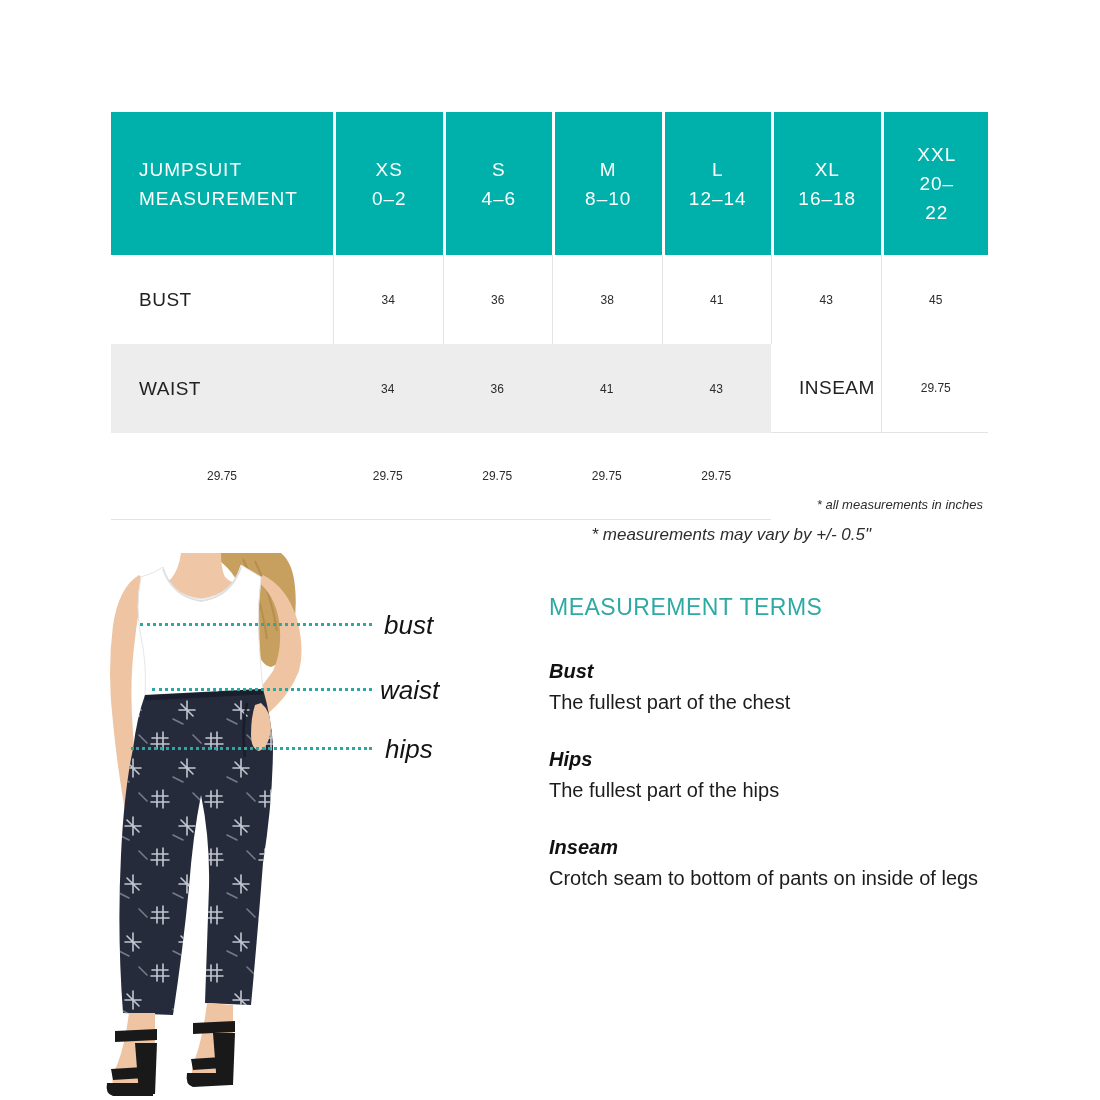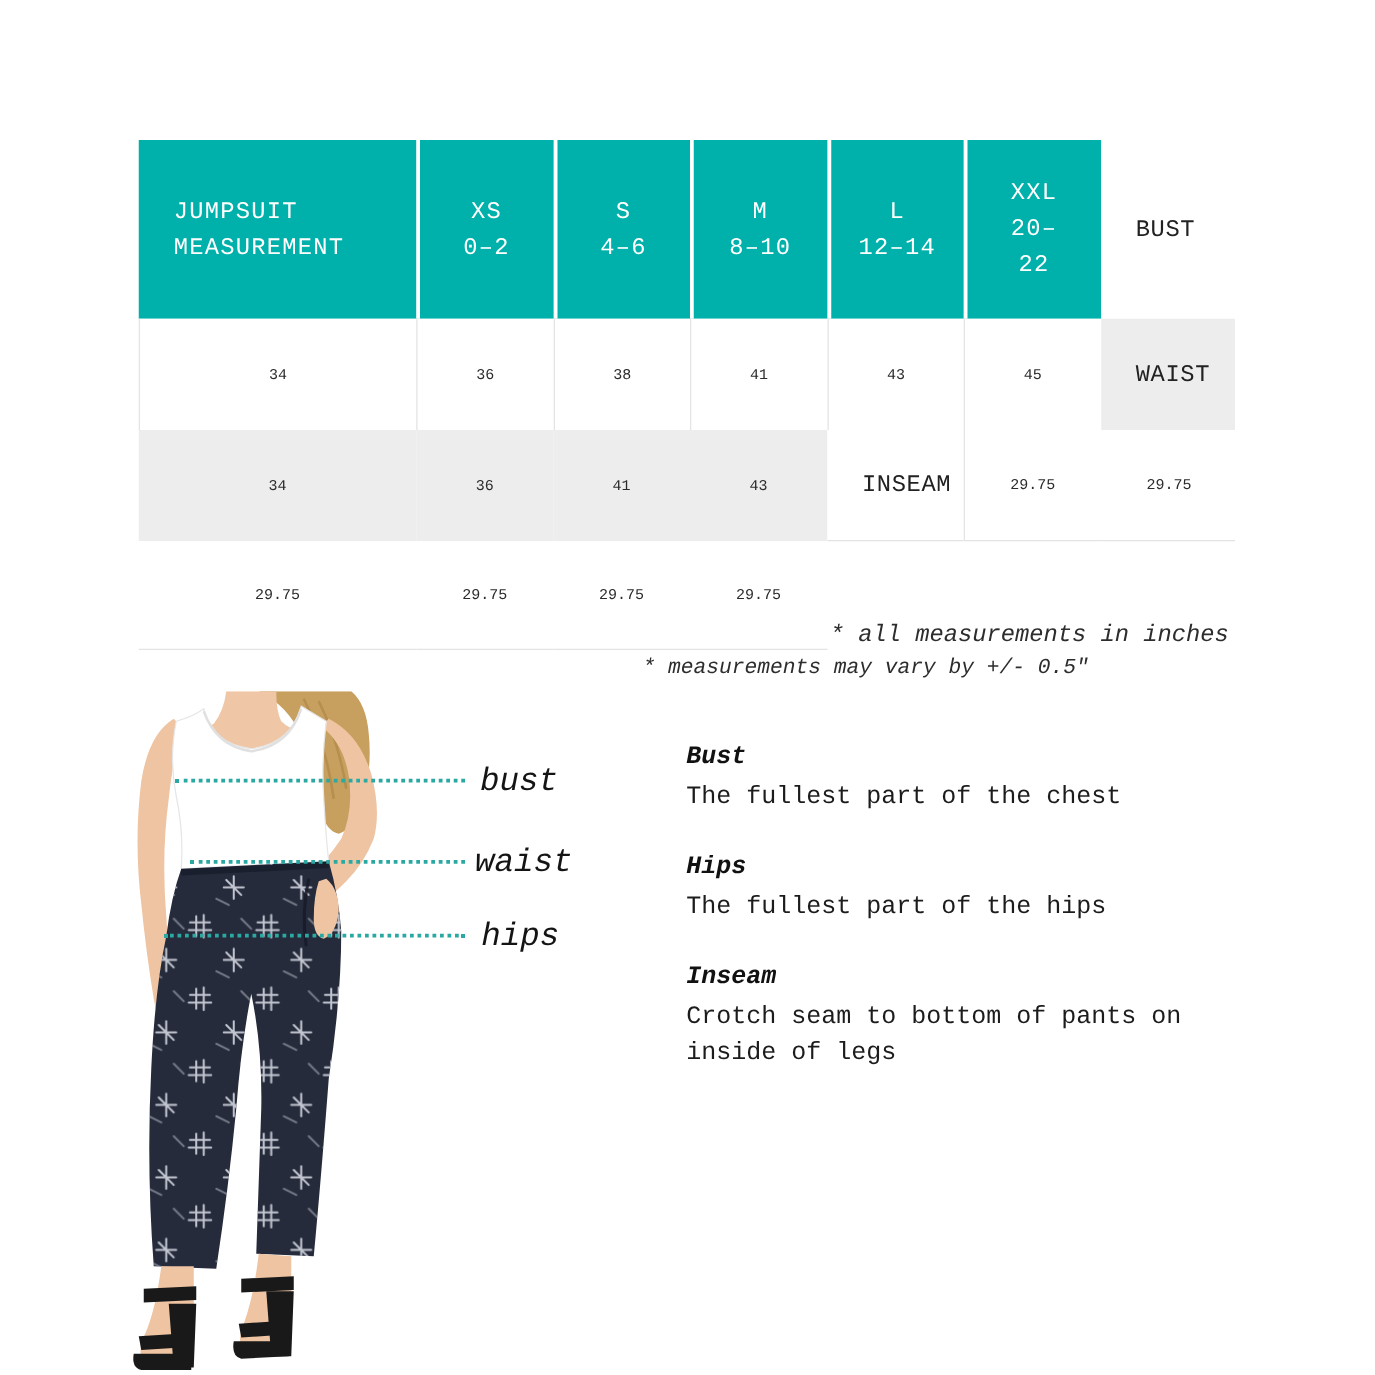--- a/index.html
+++ b/index.html
@@ -1,19 +1,19 @@
 <!DOCTYPE html>
 <html><head>
 <meta charset="utf-8">
 <style>
   * { margin:0; padding:0; box-sizing:border-box; }
   html,body { background:#ffffff; }
   .canvas {
     position:relative; width:988px; height:1100px; background:#ffffff;
-    font-family:Liberation Mono, monospace; overflow:hidden;
+    font-family:Liberation Sans, sans-serif; overflow:hidden;
   }
 
   
   .size-table {
     position:absolute; left:111px; top:112px; width:879px; height:408px;
     display:grid;
     grid-template-columns:222px repeat(6, 1fr);
     grid-template-rows:143px 89px 89px 87px;
   }
   .th {
@@ -28,21 +28,21 @@
     background:#ffffff; color:#2b2b2b;
     display:flex; align-items:center; justify-content:center;
     font-size:12px;
   }
   .td-label { justify-content:flex-start; padding-left:28px; font-size:19px; letter-spacing:0.5px; color:#222; }
   .row-waist { background:#ededed; }
   .sep { border-left:1px solid #e4e4e4; }
   .row-last { border-bottom:1px solid #e3e3e3; }
   .footnote-in-table {
     position:absolute; right:7px; top:385px;
-    font-style:italic; font-size:19px; color:#2d2d2d;margin-left:33px;
+    font-style:italic; font-size:13px; color:#2d2d2d;margin-left:33px;
   }
   .footnote-below {
     position:absolute; right:117px; top:525px;
     font-style:italic; font-size:17px; color:#2d2d2d;
   }
 
   
   .figure-wrap { position:absolute; left:95px; top:553px; width:245px; height:547px; }
   .mline { position:absolute; height:0; border-top:3px dotted #2aa9a2; }
   .mline-bust  { left:140px; top:623px; width:232px; }
@@ -74,20 +74,22 @@
     <div class="th th-label">JUMPSUIT
 MEASUREMENT</div>
     <div class="th">XS
 0–2</div>
     <div class="th">S
 4–6</div>
     <div class="th">M
 8–10</div>
     <div class="th">L
 12–14</div>
+    <div class="th">XL
+16–18</div>
     <div class="th">XXL
 20–
 22</div>
 
     <div class="td td-label">BUST</div>
     <div class="td sep">34</div>
     <div class="td sep">36</div>
     <div class="td sep">38</div>
     <div class="td sep">41</div>
     <div class="td sep">43</div>
@@ -161,20 +163,21 @@
   </div>
 
   <div class="mline mline-bust"></div>
   <div class="mline mline-waist"></div>
   <div class="mline mline-hips"></div>
   <div class="mlabel mlabel-bust">bust</div>
   <div class="mlabel mlabel-waist">waist</div>
   <div class="mlabel mlabel-hips">hips</div>
 
   <div class="terms">
+    <div class="terms-heading">MEASUREMENT TERMS</div>
 
     <div class="term-item">
       <div class="term-name">Bust</div>
       <div class="term-def">The fullest part of the chest</div>
     </div>
     <div class="term-item">
       <div class="term-name">Hips</div>
       <div class="term-def">The fullest part of the hips</div>
     </div>
     <div class="term-item">

